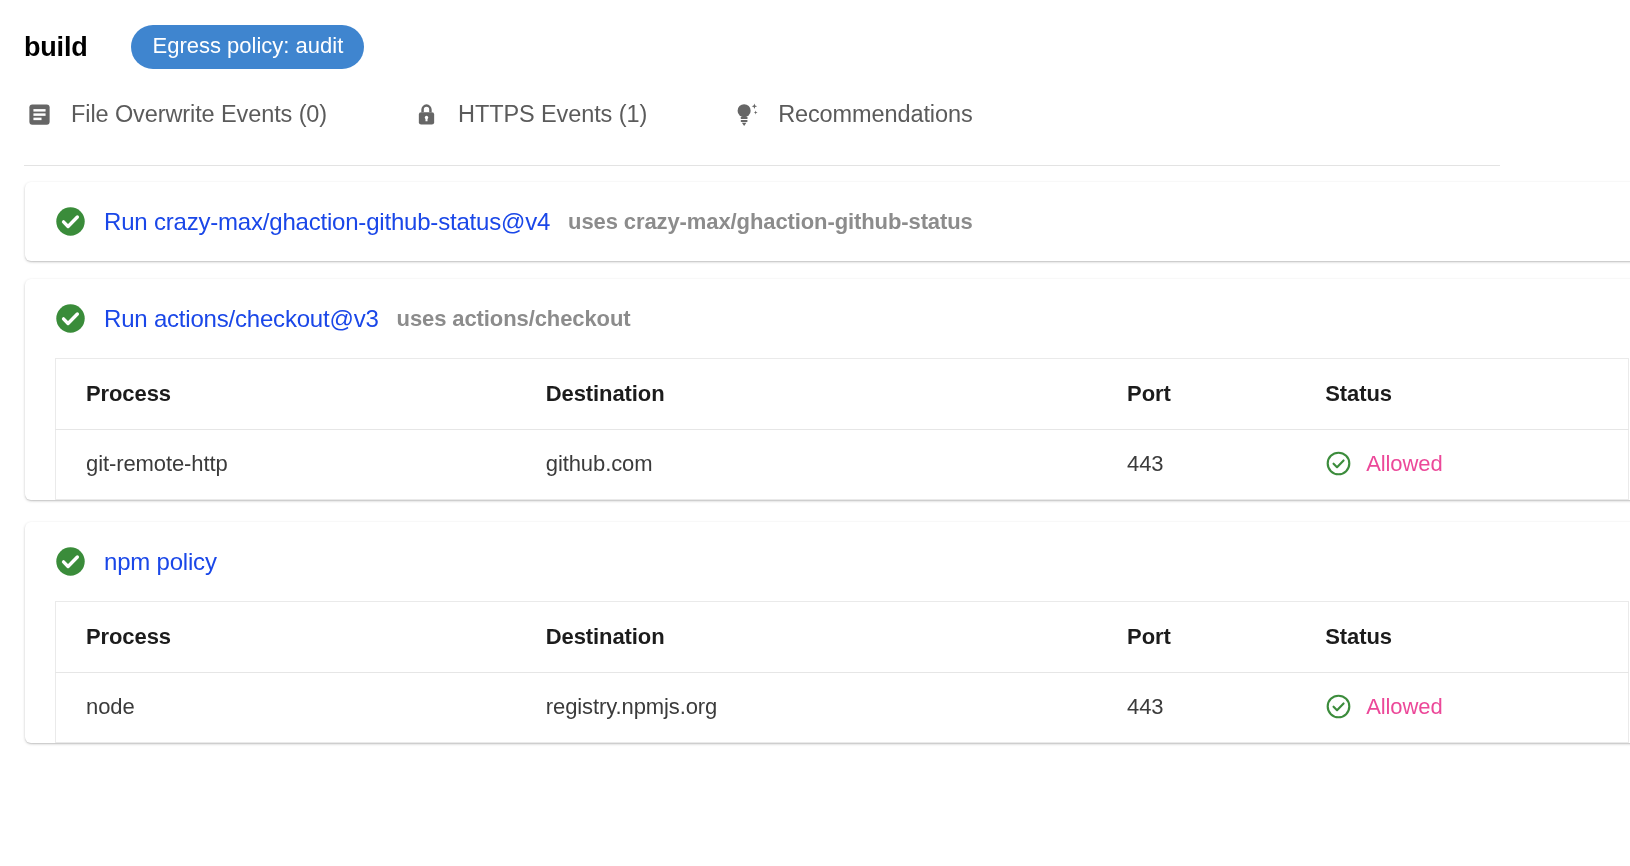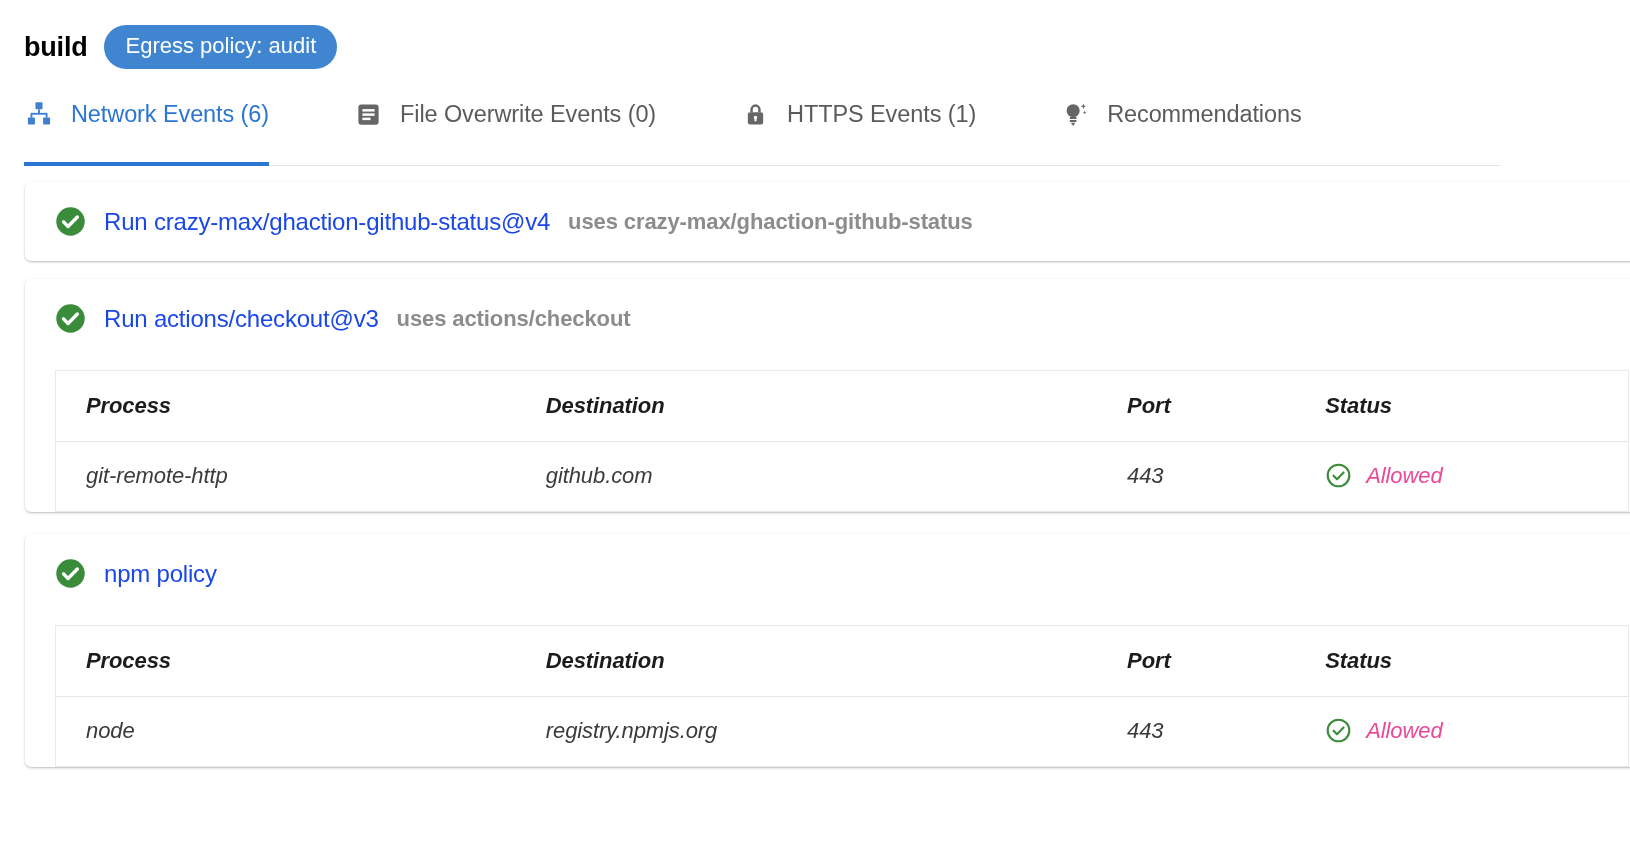--- a/index.html
+++ b/index.html
@@ -19,20 +19,21 @@
     height: 866px;
     background: #ffffff;
   }
 
   
   .header {
     display: flex;
     align-items: center;
     padding: 22px 0 0 24px;
     height: 72px;
+    gap: 27px;
   }
   .job-title {
     font-size: 27px;
     font-weight: bold;
     color: #000000;
     letter-spacing: -0.2px;
     line-height: 1;
   }
   .policy-badge {
     margin-left: 17px;
@@ -139,26 +140,25 @@
     color: #8c8c8c;
     margin-left: 18px;
     white-space: nowrap;
     letter-spacing: -0.1px;
     font-weight: bold;
   }
 
   
   .evt-table {
     width: calc(100% - 56px);
-    margin: 12px 0 22px 30px;
+    margin: 0 0 22px 30px;
     border-collapse: collapse;
     border: 1px solid #eaeaea;
     border-radius: 3px;
     table-layout: fixed;
-    font-style: italic;
   }
   .evt-table th {
     text-align: left;
     font-size: 22px;
     font-weight: bold;
     color: #1c1c1c;
     padding: 22px 0 22px 0;
     border-bottom: 1px solid #e6e6e6;
     letter-spacing: -0.1px;
   }
@@ -191,35 +191,20 @@
 
 <div class="page">
 
   <div class="header">
     <span class="job-title">build</span>
     <span class="policy-badge">Egress policy: audit</span>
   </div>
 
   <div class="tabbar">
 
-    <div class="tab active">
-      <span class="tab-icon">
-        <svg width="28" height="28" viewBox="0 0 24 24" fill="#3f7fd0">
-          <rect x="9" y="2" width="6" height="6" rx="0.7"></rect>
-          <rect x="2.5" y="15" width="6" height="6" rx="0.7"></rect>
-          <rect x="15.5" y="15" width="6" height="6" rx="0.7"></rect>
-          <rect x="11.2" y="8" width="1.6" height="4.2"></rect>
-          <rect x="5" y="11" width="14" height="1.6"></rect>
-          <rect x="4.7" y="11.6" width="1.6" height="3.6"></rect>
-          <rect x="17.7" y="11.6" width="1.6" height="3.6"></rect>
-        </svg>
-      </span>
-      <span class="tab-label">Network Events (6)</span>
-      <span class="tab-underline"></span>
-    </div>
 
     <div class="tab">
       <span class="tab-icon">
         <svg width="27" height="27" viewBox="0 0 24 24">
           <rect x="3" y="3" width="18" height="18" rx="2.6" fill="#666666"></rect>
           <rect x="6.6" y="7.2" width="10.8" height="2.2" fill="#ffffff"></rect>
           <rect x="6.6" y="11" width="10.8" height="2.2" fill="#ffffff"></rect>
           <rect x="6.6" y="14.8" width="7.2" height="2.2" fill="#ffffff"></rect>
         </svg>
       </span>

